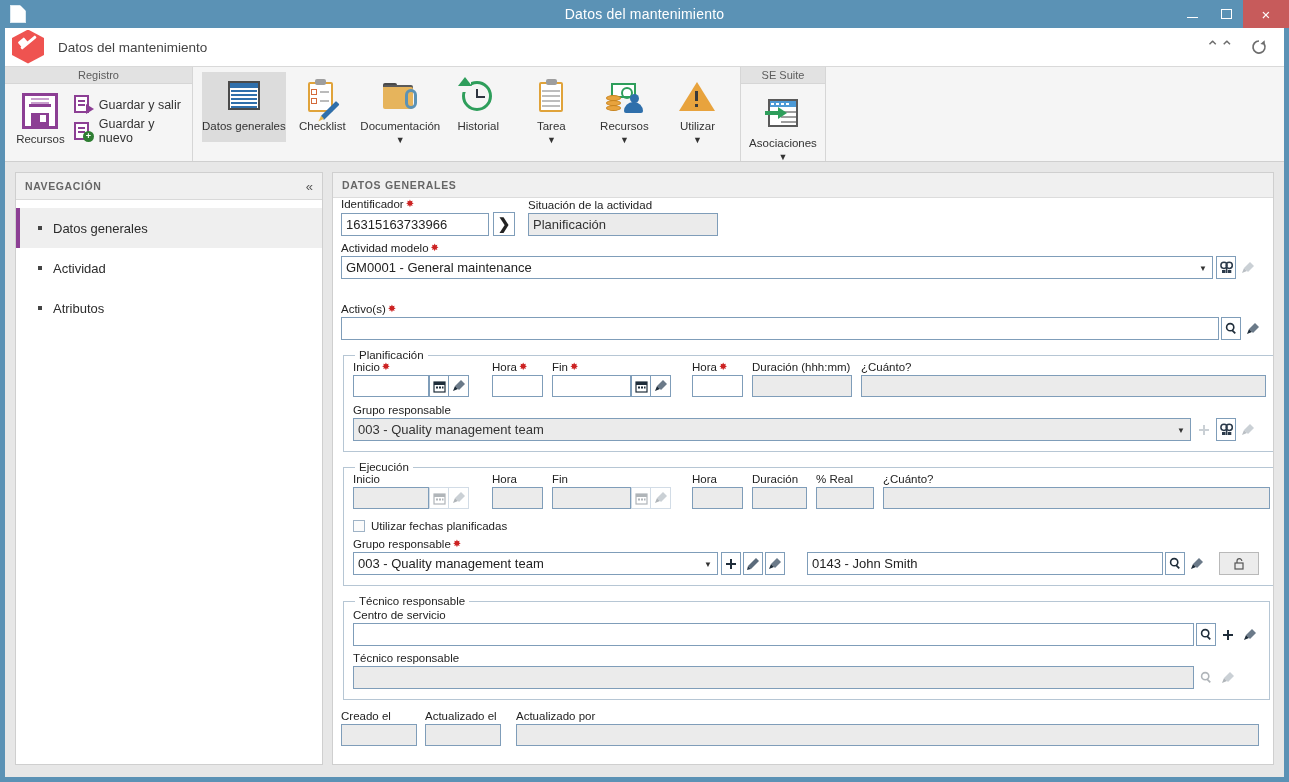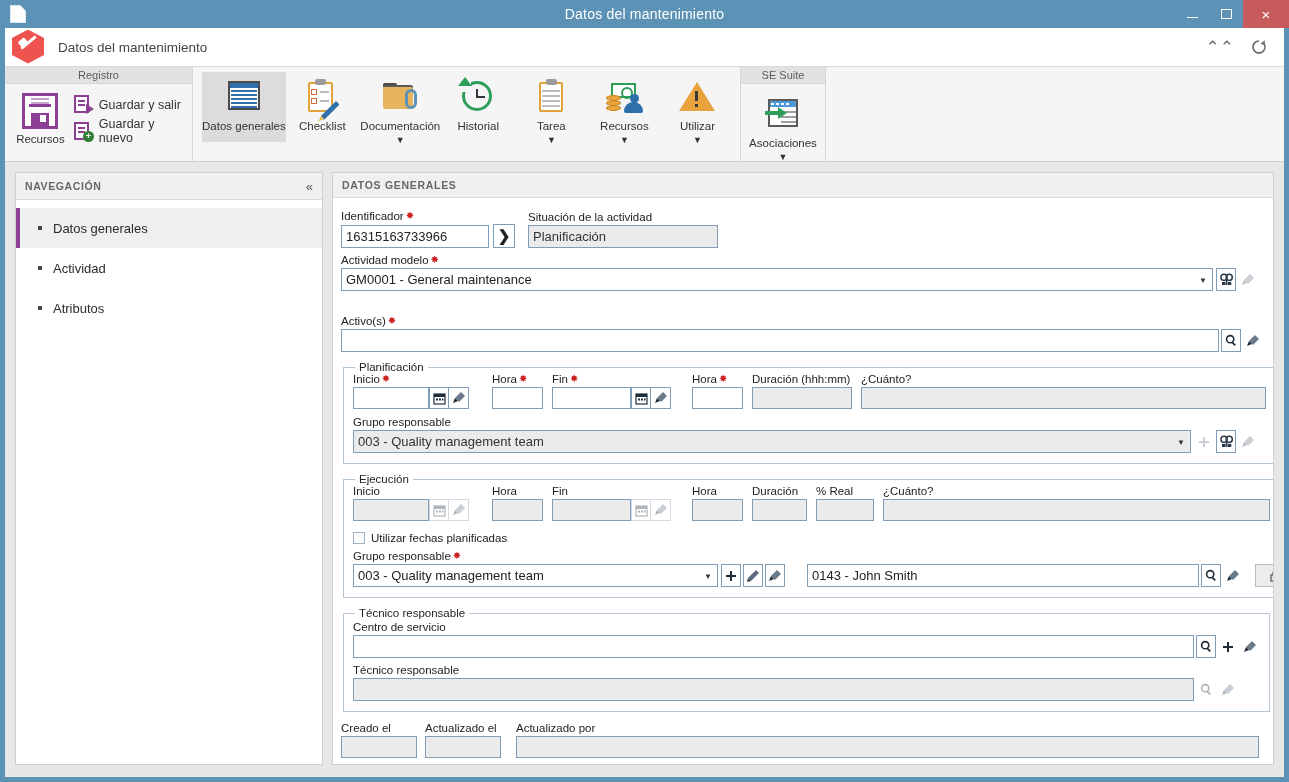--- a/index.html
+++ b/index.html
@@ -258,21 +258,21 @@
 
   .content {
     flex: 1; background: #ffffff; border: 1px solid #cfcfcf; overflow: hidden;
     display: flex; flex-direction: column;
   }
   .content-head {
     height: 25px; background: #f0f0f0; border-bottom: 1px solid #dcdcdc;
     display: flex; align-items: center; padding: 0 9px;
     font-size: 10.5px; color: #666; letter-spacing: .7px; font-weight: bold;
   }
-  .form { padding: 12px 10px 0 8px; flex:1; }
+  .form { padding: 0 10px 0 8px; flex:1; }
 
   
   .lbl { font-size: 11.5px; color: #222; display: inline-block; margin-bottom: 2px; white-space: nowrap;}
   .req { color: #cc2222; font-size: 10px; margin-left: 2px; vertical-align: 1px; }
   .req::before { content: "\2738"; }
 
   .inp {
     height: 22px; border: 1px solid #7f9db9; background: #fff;
     font-size: 13px; color: #222; padding: 1px 4px; line-height: 20px;
     font-family: "Liberation Sans", sans-serif; outline: none;
@@ -788,21 +788,21 @@
                     <svg width="14" height="14" viewBox="0 0 14 14">
                         <path d="M9 1 L13 5 L7 11 L3 7 Z" fill="#6b7a89"></path>
                         <path d="M3 7 L1 12 L6 10 Z" fill="#1f2d3a"></path>
                       </svg>
                   </div>
                 </div>
               </div>
 
               <div class="fg" style="margin-left:22px">
                 <div style="display:flex;align-items:center">
-                  <input class="inp tall" style="width: 392px;" value="0143 - John Smith">
+                  <input class="inp tall" style="width: 356px;" value="0143 - John Smith">
                   <div class="iconbtn" style="height:23px;margin-left:2px">
                     <svg width="13" height="13" viewBox="0 0 13 13">
                         <circle cx="5.2" cy="5.2" r="3.6" fill="none" stroke="#1f2d3a" stroke-width="1.6"></circle>
                         <rect x="7.6" y="7.6" width="4.6" height="1.7" fill="#1f2d3a" transform="rotate(45 7.6 7.6)"></rect>
                       </svg>
                   </div>
                   <div class="iconbtn flat" style="height:23px;margin-left:2px">
                     <svg width="14" height="14" viewBox="0 0 14 14">
                         <path d="M9 1 L13 5 L7 11 L3 7 Z" fill="#6b7a89"></path>
                         <path d="M3 7 L1 12 L6 10 Z" fill="#1f2d3a"></path>

